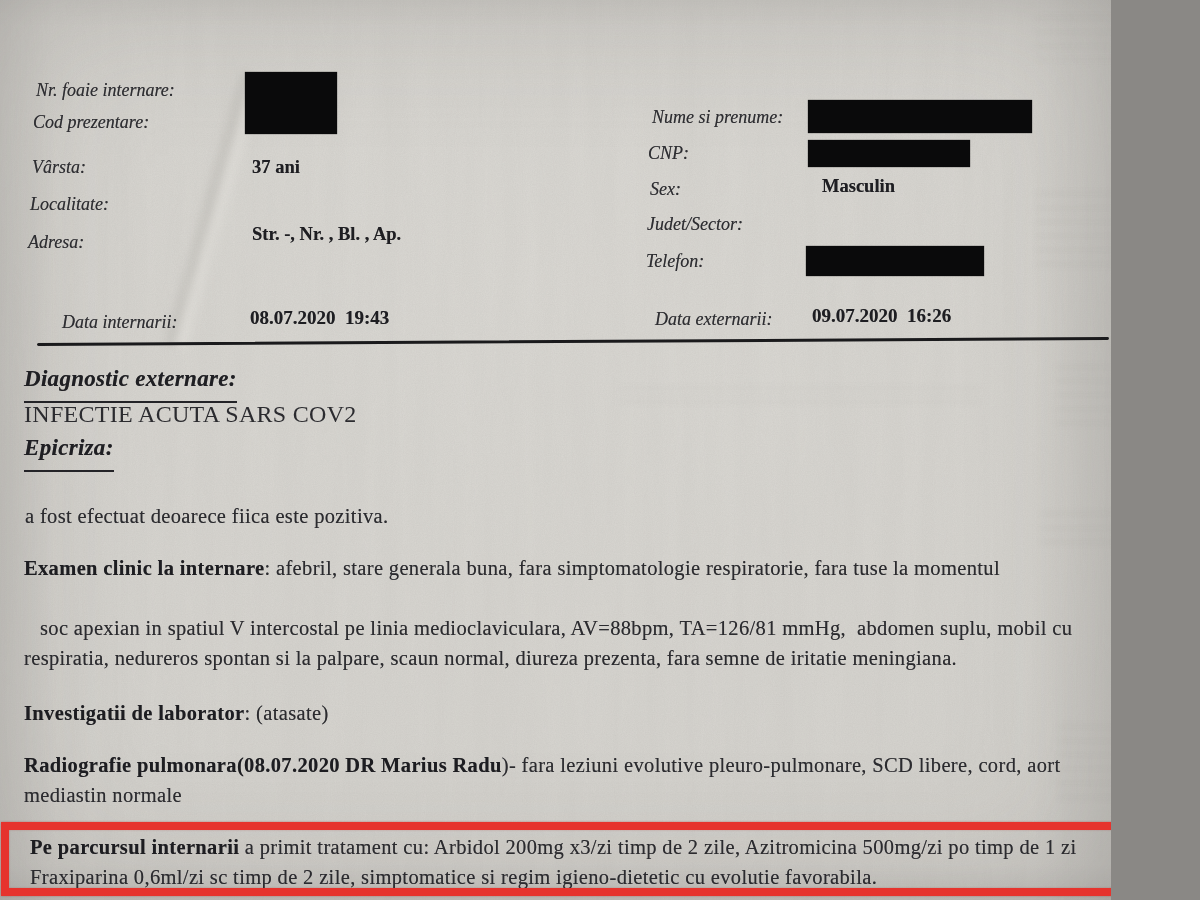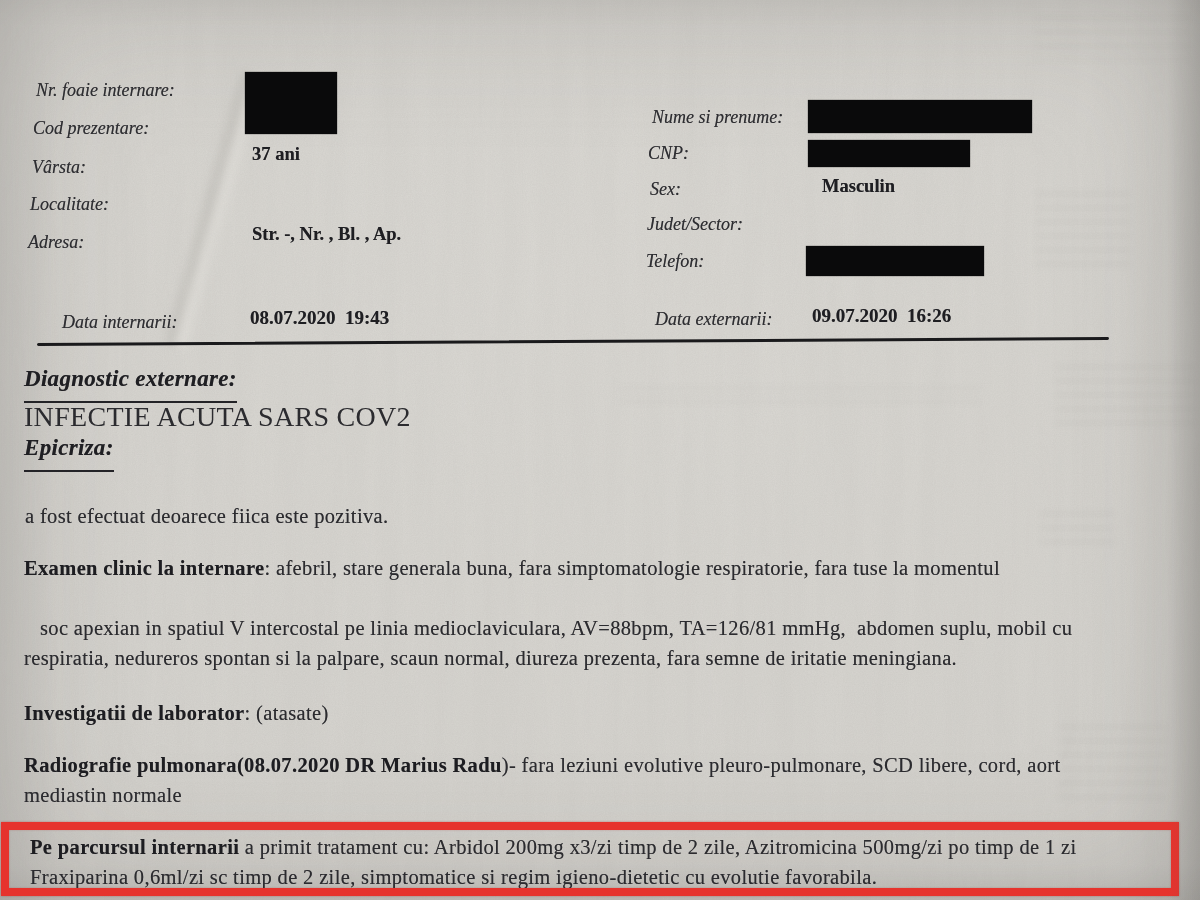--- a/index.html
+++ b/index.html
@@ -1,33 +1,33 @@
 <!DOCTYPE html>
 <html><head>
 <meta charset="utf-8">
 <style>
   html,body{margin:0;padding:0;background:#8a8885;}
   #page{
-    position:relative;width:1200px;height:900px;overflow:hidden;
+    position:relative;width:1111px;height:900px;overflow:hidden;
     font-family:"Liberation Serif","DejaVu Serif",serif;
     color:#2b2b2f;
     background:
       linear-gradient(90deg, rgba(0,0,0,0.05), rgba(0,0,0,0) 5%, rgba(0,0,0,0) 93%, rgba(0,0,0,0.06)),
       linear-gradient(0deg, rgba(0,0,0,0.06), rgba(0,0,0,0) 4%, rgba(0,0,0,0) 97%, rgba(0,0,0,0.03)),
       radial-gradient(140% 125% at 48% 30%, #dcdad5 0%, #d7d5d0 48%, #ceccc7 85%, #c7c5c1 100%);
     box-shadow: inset 0 0 140px rgba(100,98,94,0.28);
   }
   .abs{position:absolute;}
   .lbl{font-style:italic;font-size:18px;color:#2e2e32;white-space:pre;text-shadow:0 0 0.5px rgba(46,46,50,0.55);}
   .val{font-weight:bold;font-size:18.5px;color:#1e1e22;white-space:pre;text-shadow:0 0 0.5px rgba(30,30,34,0.55);}
   .dateval{font-weight:bold;font-size:19px;color:#1e1e22;white-space:pre;text-shadow:0 0 0.5px rgba(30,30,34,0.55);}
   .sec-head{display:inline-block;font-weight:bold;font-style:italic;font-size:23px;color:#1f1f23;
     border-bottom:2.5px solid #232327;padding-bottom:9px;letter-spacing:0.3px;
     text-shadow:0 0 0.5px rgba(31,31,35,0.6);}
-  .caps-line{font-size:28px;white-space:pre;letter-spacing:0.3px;}
+  .caps-line{font-size:24px;white-space:pre;letter-spacing:0.3px;}
   .body-line{font-size:20.5px;line-height:1.2;white-space:pre;letter-spacing:0.35px;
     text-shadow:0 0 0.5px rgba(43,43,47,0.5);}
   .body-line b{color:#1d1d21;}
   .redaction{background:#0a0a0b;box-shadow:0 0 1px rgba(0,0,0,0.8);}
   .rule{height:3.2px;background:#1a1a1c;transform:rotate(-0.32deg);transform-origin:left center;border-radius:2px;}
   .redbox{
     border:8px solid #e6332d;overflow:hidden;
     box-shadow:0 0 2px rgba(160,20,16,0.4), inset 0 0 2px rgba(160,20,16,0.3);
   }
   .bleed{
@@ -61,27 +61,27 @@
   <div class="abs crease" style="left:178px;top:70px;width:70px;height:280px;"></div>
 
   <div class="abs bleed" style="left:1035px;top:16px;width:155px;height:44px;"></div>
   <div class="abs bleed" style="left:1035px;top:192px;width:95px;height:76px;"></div>
   <div class="abs bleed" style="left:1055px;top:365px;width:140px;height:64px;"></div>
   <div class="abs bleed" style="left:1040px;top:512px;width:75px;height:34px;"></div>
   <div class="abs bleed" style="left:1058px;top:725px;width:108px;height:80px;"></div>
   <div class="abs bleed" style="left:620px;top:386px;width:360px;height:28px;opacity:0.07;"></div>
 
   <div class="abs lbl" style="left:36px;top:80px">Nr. foaie internare:</div>
-  <div class="abs lbl" style="left:33px;top:118px">Cod prezentare:</div>
+  <div class="abs lbl" style="left:33px;top:112px">Cod prezentare:</div>
   <div class="abs lbl" style="left:32px;top:157px">Vârsta:</div>
   <div class="abs lbl" style="left:30px;top:194px">Localitate:</div>
   <div class="abs lbl" style="left:28px;top:232px">Adresa:</div>
 
   <div class="abs redaction" style="left:245px;top:72px;width:92px;height:62px;"></div>
-  <div class="abs val" style="left:252px;top:144px">37 ani</div>
+  <div class="abs val" style="left:252px;top:157px">37 ani</div>
   <div class="abs val" style="left:252px;top:224px">Str. -, Nr. , Bl. , Ap.</div>
 
   <div class="abs lbl" style="left:652px;top:107px">Nume si prenume:</div>
   <div class="abs lbl" style="left:648px;top:143px">CNP:</div>
   <div class="abs lbl" style="left:650px;top:179px">Sex:</div>
   <div class="abs lbl" style="left:647px;top:214px">Judet/Sector:</div>
   <div class="abs lbl" style="left:646px;top:251px">Telefon:</div>
 
   <div class="abs redaction" style="left:808px;top:100px;width:224px;height:33px;"></div>
   <div class="abs redaction" style="left:808px;top:140px;width:162px;height:27px;"></div>

